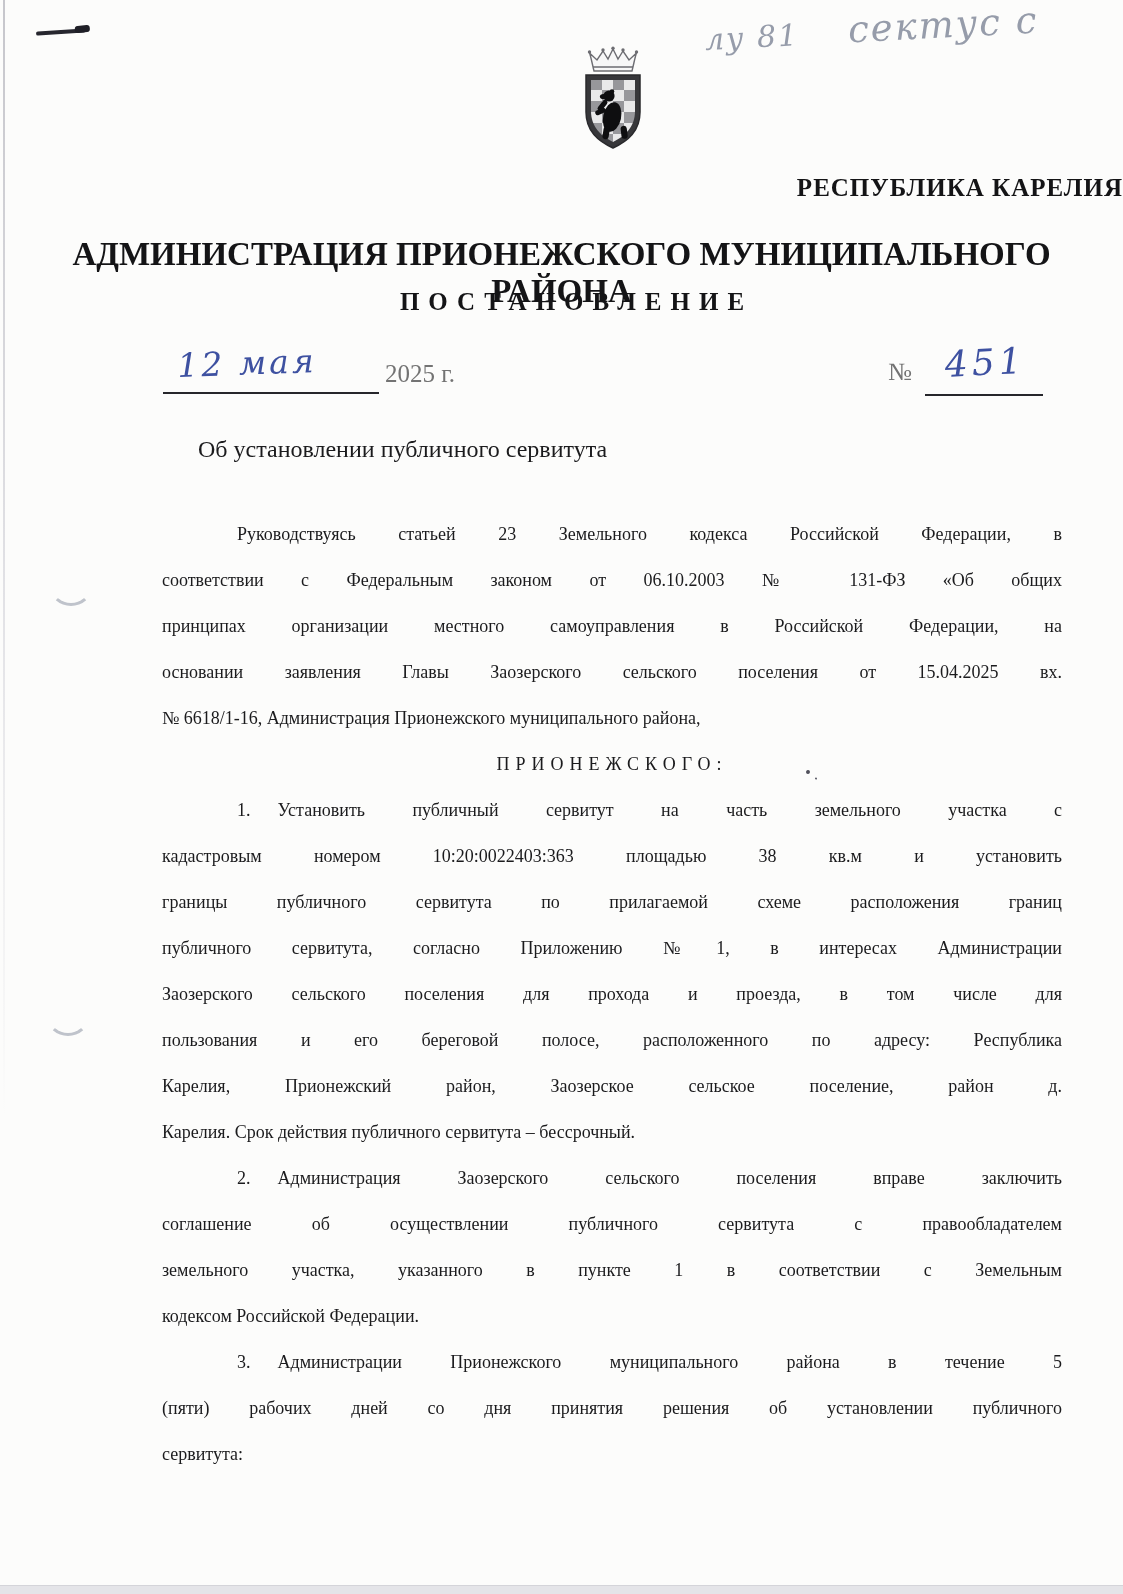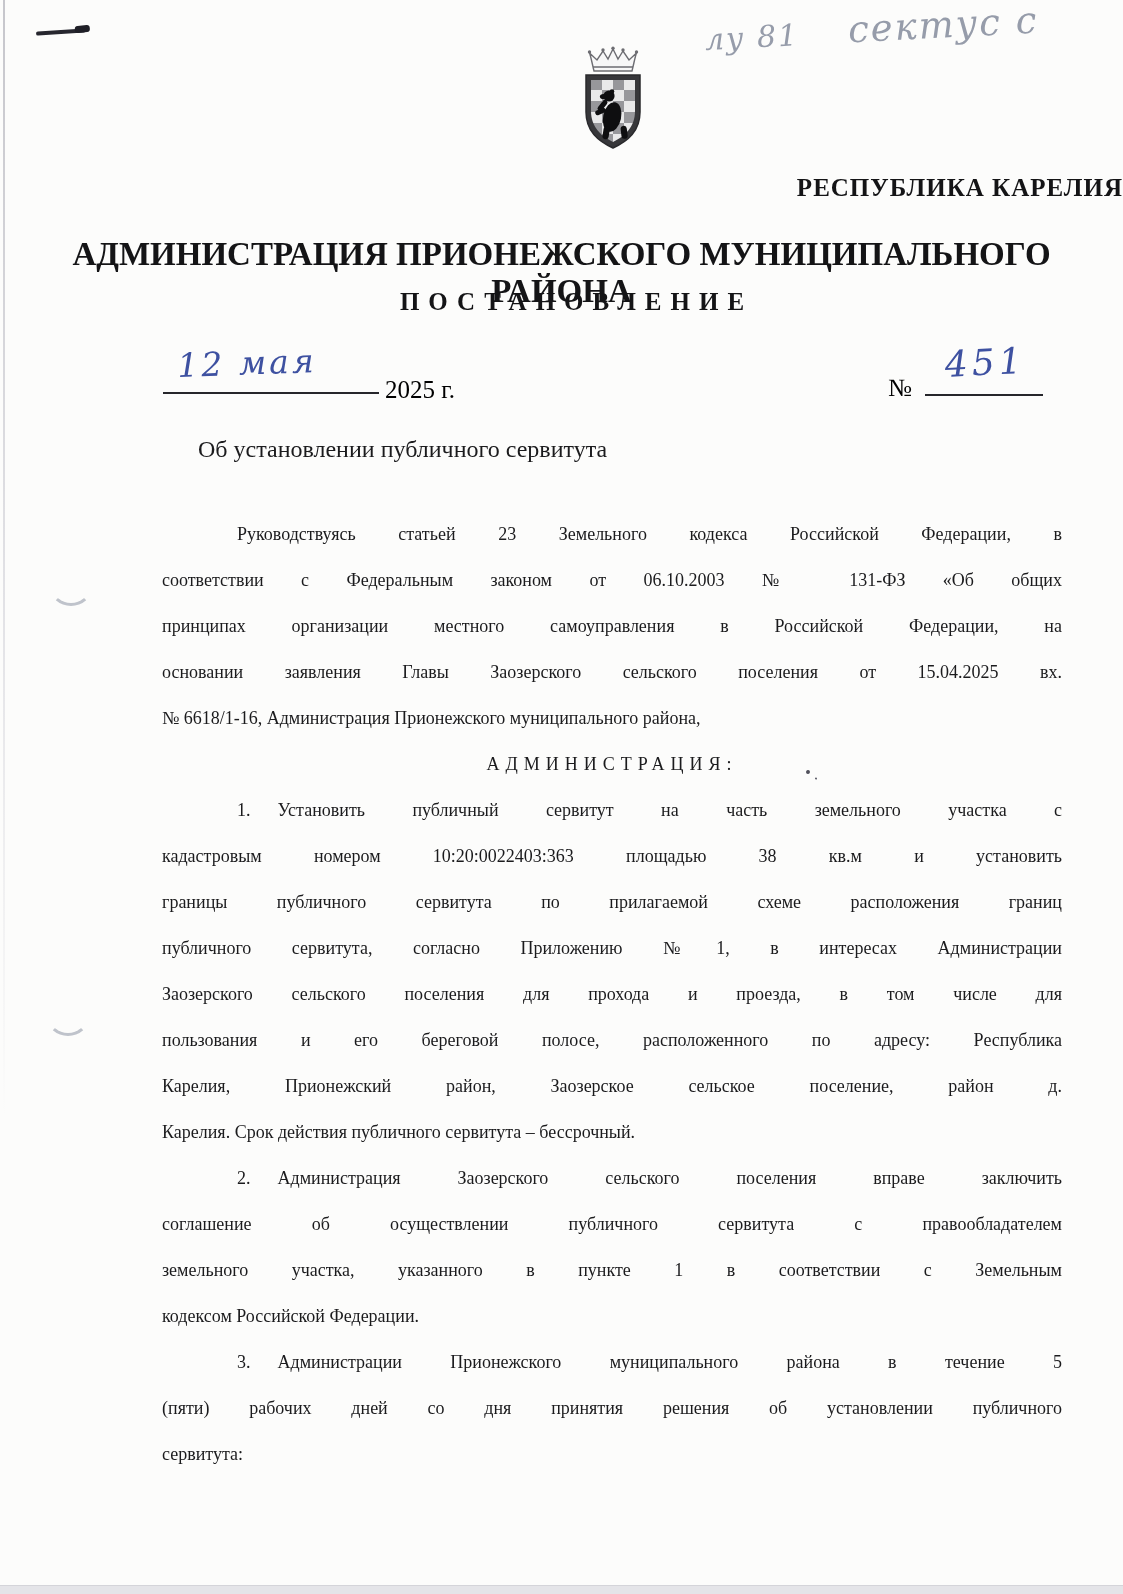--- a/index.html
+++ b/index.html
@@ -64,21 +64,21 @@
   }
   
   .h-line { position:absolute; left:0; right:0; text-align:center; font-weight:bold; color:#141416; }
   .h-republic { top:174px; font-size:25px; letter-spacing:1px;text-align:right; }
   .h-authority { top:236px; font-size:33px; }
   .h-doctype  { top:288px; font-size:25px; letter-spacing:9px; text-indent:9px;margin-left:21px; }
   
   .rule { position:absolute; height:2px; background:#26262b; }
   .date-rule { left:163px; top:392px; width:216px; }
   .num-rule  { left:925px; top:394px; width:118px; }
-  .printed { position:absolute; font-size:25px; color:#000000;margin-top:16px; }
+  .printed { position:absolute; font-size:25px; color:#737373; }
   .year-label { left:385px; top:360px; }
   .num-label  { left:888px; top:358px; }
   .subject { position:absolute; left:163px; top:436px; font-size:24px;margin-left:35px; }
   
   .doc-body {
     position:absolute; left:162px; top:511px; width:900px;
     font-size:18px; line-height:46px; color:#1b1b1d;
   }
   .line       { text-align:justify; text-align-last:justify; }
   .line.last  { text-align:left; text-align-last:left; }
@@ -154,21 +154,21 @@
   <span class="hand ink hw-num">451</span>
 
   <div class="subject">Об установлении публичного сервитута</div>
 
   <div class="doc-body">
       <div class="line indent">Руководствуясь статьей 23 Земельного кодекса Российской Федерации, в</div>
       <div class="line">соответствии с Федеральным законом от 06.10.2003 № 131-ФЗ «Об общих</div>
       <div class="line">принципах организации местного самоуправления в Российской Федерации, на</div>
       <div class="line">основании заявления Главы Заозерского сельского поселения от 15.04.2025 вх.</div>
       <div class="line last">№ 6618/1-16, Администрация Прионежского муниципального района,</div>
-      <div class="line center">АДМИНИСТРАЦИЯ:</div>
+      <div class="line center">ПРИОНЕЖСКОГО:</div>
       <div class="line indent">1.  Установить публичный сервитут на часть земельного участка с</div>
       <div class="line">кадастровым номером 10:20:0022403:363 площадью 38 кв.м и установить</div>
       <div class="line">границы публичного сервитута по прилагаемой схеме расположения границ</div>
       <div class="line">публичного сервитута, согласно Приложению №1, в интересах Администрации</div>
       <div class="line">Заозерского сельского поселения для прохода и проезда, в том числе для</div>
       <div class="line">пользования и его береговой полосе, расположенного по адресу: Республика</div>
       <div class="line">Карелия, Прионежский район, Заозерское сельское поселение, район д.</div>
       <div class="line last">Карелия. Срок действия публичного сервитута – бессрочный.</div>
       <div class="line indent">2.  Администрация Заозерского сельского поселения вправе заключить</div>
       <div class="line">соглашение об осуществлении публичного сервитута с правообладателем</div>

